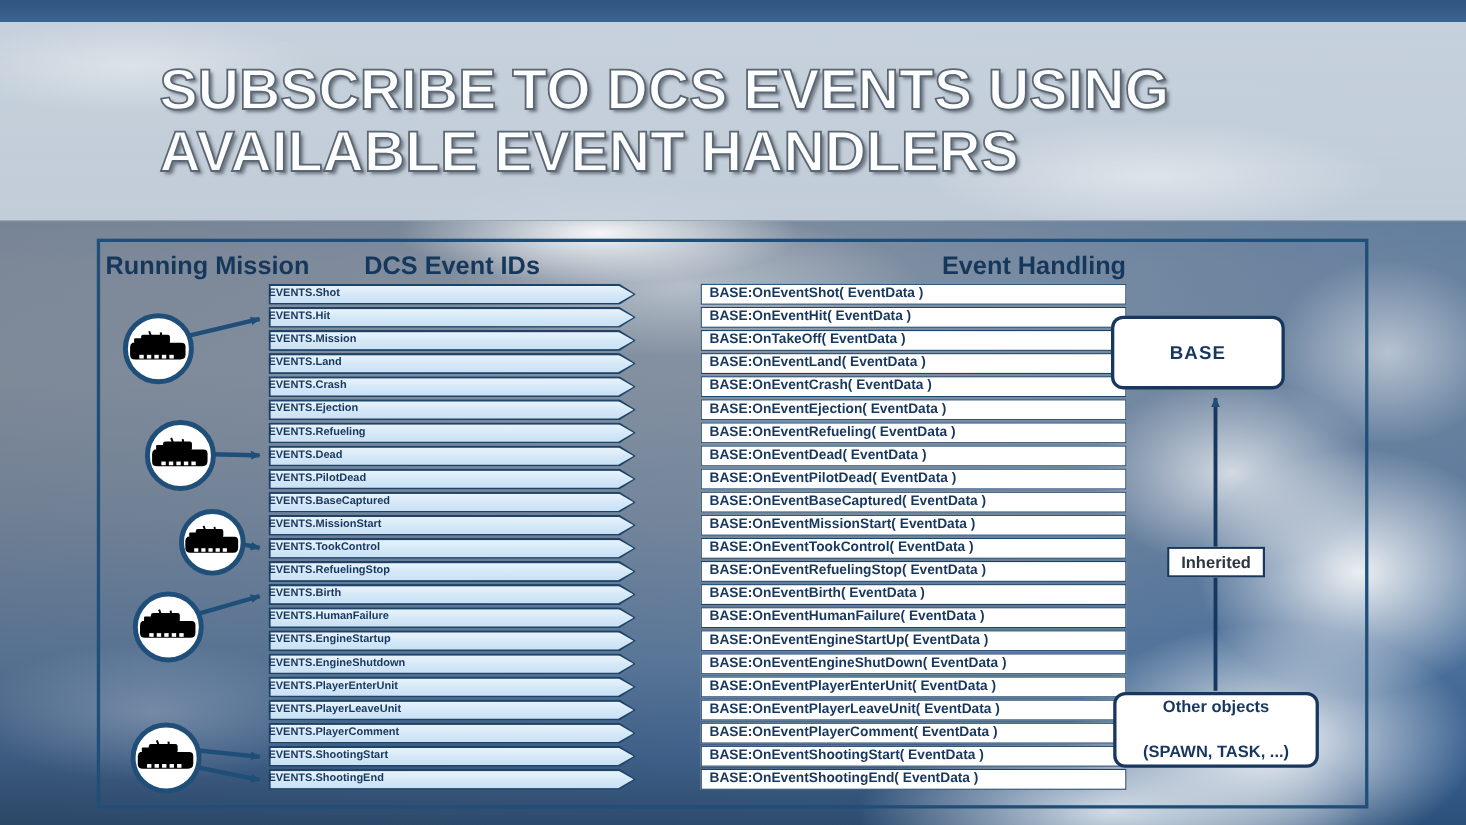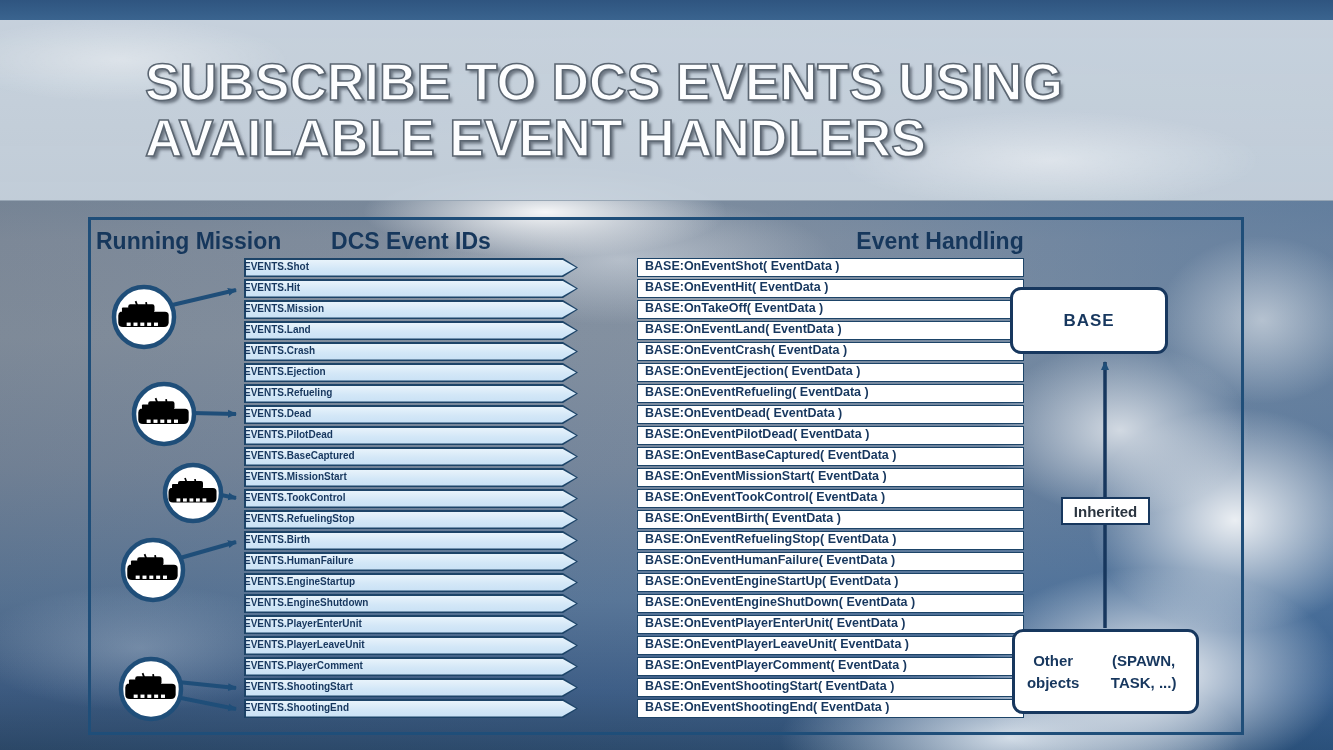--- a/index.html
+++ b/index.html
@@ -108,24 +108,24 @@
     font-size:17px;font-weight:700;color:#17375e;letter-spacing:1px;
   }
   .inherited-label{
     position:absolute;left:1061px;top:474px;width:89px;height:28px;z-index:7;
     background:#ffffff;border:2.5px solid #17375e;
     box-sizing:border-box;
     display:flex;align-items:center;justify-content:center;
     font-size:15px;font-weight:700;color:#2b3540;margin-top:23px;
   }
   .other-objects-box{
-    position:absolute;left:1012px;top:629px;width:187px;height:85px;z-index:6;
+    position:absolute;left:1012px;top:629px;width:187px;height:69px;z-index:6;
     background:#ffffff;border:3.5px solid #17375e;border-radius:11px;
     box-sizing:border-box;
-    display:flex;flex-direction:row;align-items:center;justify-content:space-between;
+    display:flex;flex-direction:column;align-items:center;justify-content:space-between;
     font-size:15px;font-weight:700;color:#17375e;line-height:22px;
     text-align:center;
   }
 </style>
 </head>
 <body>
 
 <div class="sky-base"></div>
 <div class="sky-top-bar"></div>
 
@@ -340,24 +340,24 @@
     <div class="hd-row">
       <span class="hd-label">BASE:OnEventBaseCaptured( EventData )</span>
     </div>
     <div class="hd-row">
       <span class="hd-label">BASE:OnEventMissionStart( EventData )</span>
     </div>
     <div class="hd-row">
       <span class="hd-label">BASE:OnEventTookControl( EventData )</span>
     </div>
     <div class="hd-row">
+      <span class="hd-label">BASE:OnEventRefuelingStop( EventData )</span>
+    </div>
+    <div class="hd-row">
       <span class="hd-label">BASE:OnEventBirth( EventData )</span>
-    </div>
-    <div class="hd-row">
-      <span class="hd-label">BASE:OnEventRefuelingStop( EventData )</span>
     </div>
     <div class="hd-row">
       <span class="hd-label">BASE:OnEventHumanFailure( EventData )</span>
     </div>
     <div class="hd-row">
       <span class="hd-label">BASE:OnEventEngineStartUp( EventData )</span>
     </div>
     <div class="hd-row">
       <span class="hd-label">BASE:OnEventEngineShutDown( EventData )</span>
     </div>

